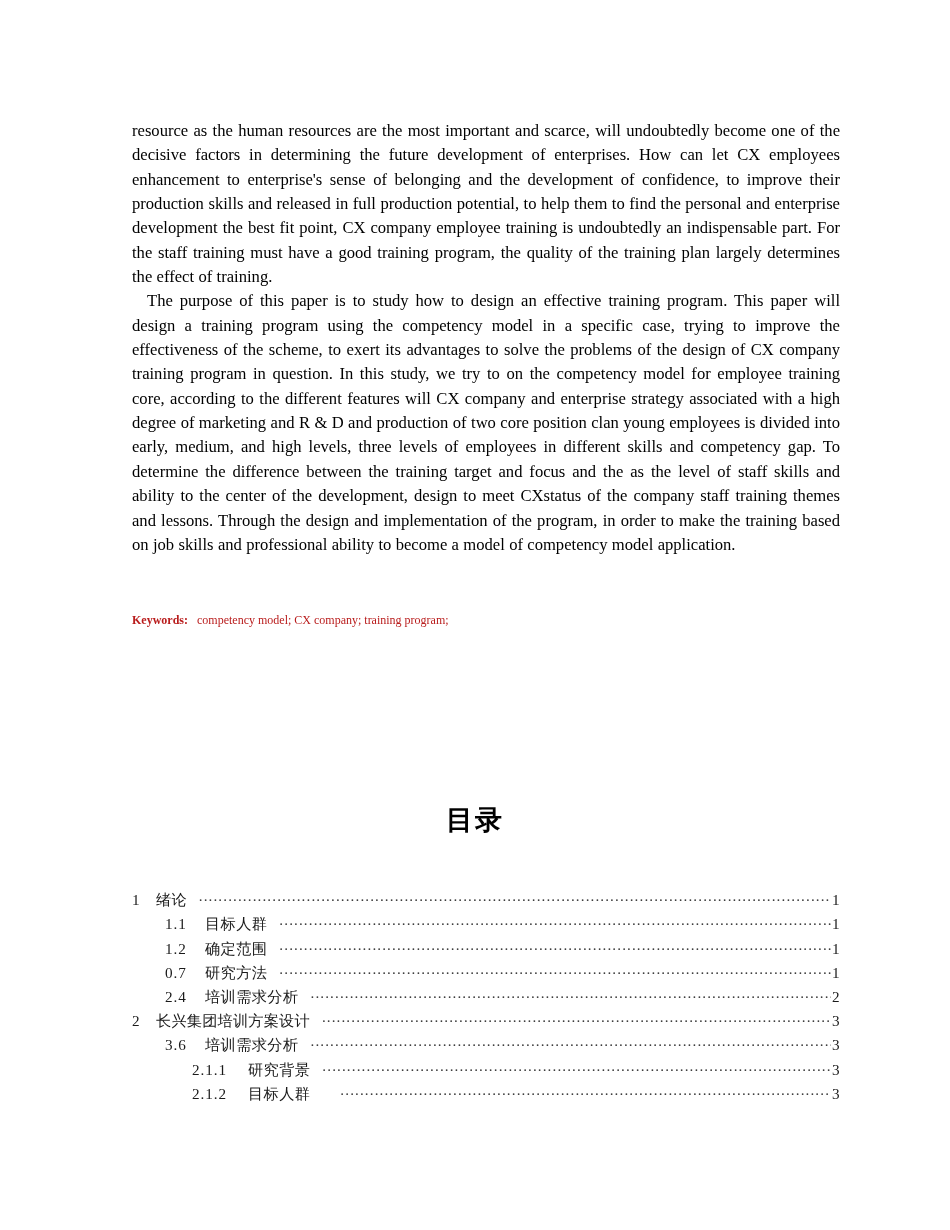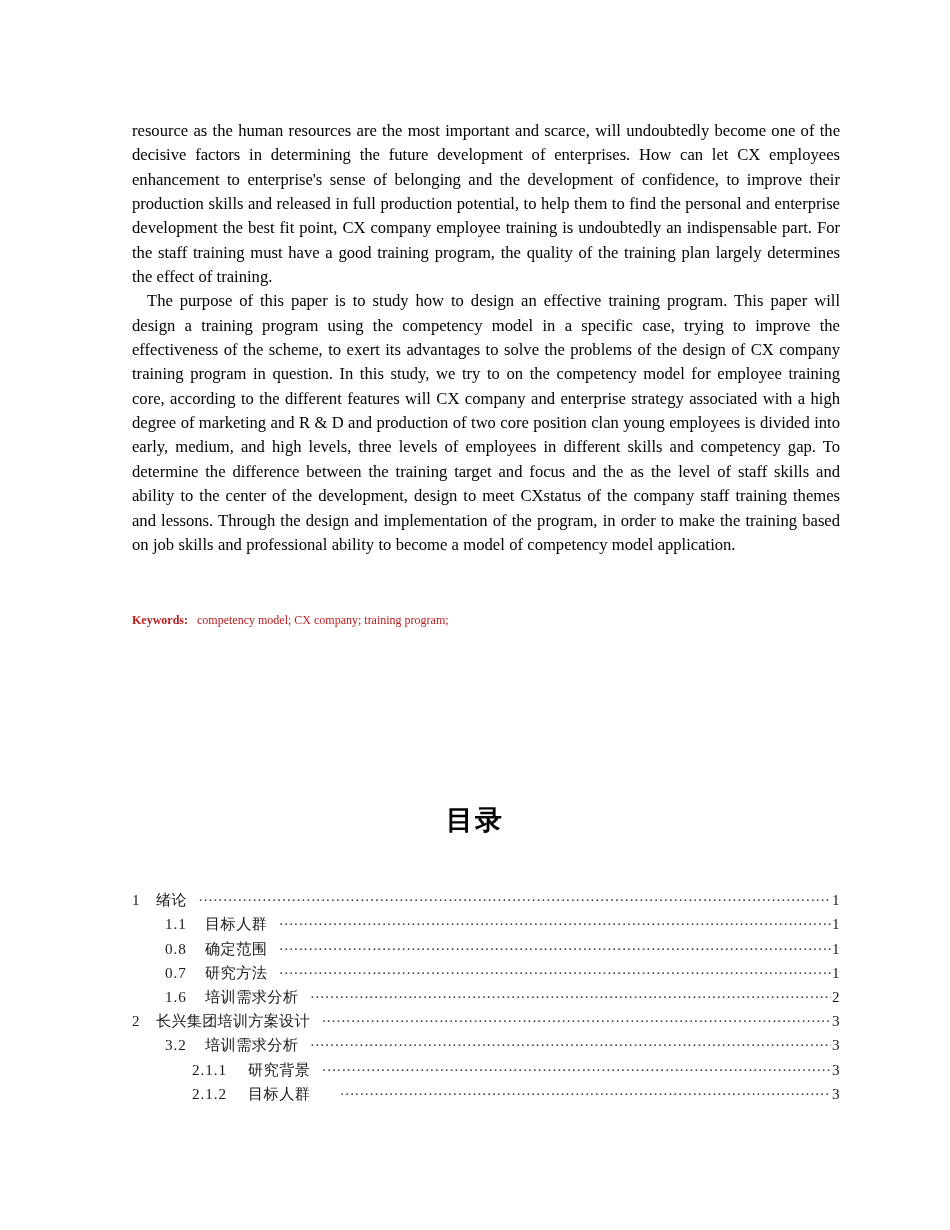--- a/index.html
+++ b/index.html
@@ -168,49 +168,49 @@
         <span class="toc-page">1</span>
       </div>
       <div class="toc-row lvl2">
         <span class="toc-num">1.1</span>
         <span class="toc-title">目标人群</span>
         <span class="toc-gap"></span>
         <span class="toc-dots"></span>
         <span class="toc-page">1</span>
       </div>
       <div class="toc-row lvl2">
-        <span class="toc-num">0.8</span>
+        <span class="toc-num">1.2</span>
         <span class="toc-title">确定范围</span>
         <span class="toc-gap"></span>
         <span class="toc-dots"></span>
         <span class="toc-page">1</span>
       </div>
       <div class="toc-row lvl2">
         <span class="toc-num">0.7</span>
         <span class="toc-title">研究方法</span>
         <span class="toc-gap"></span>
         <span class="toc-dots"></span>
         <span class="toc-page">1</span>
       </div>
       <div class="toc-row lvl2">
-        <span class="toc-num">1.6</span>
+        <span class="toc-num">2.4</span>
         <span class="toc-title">培训需求分析</span>
         <span class="toc-gap"></span>
         <span class="toc-dots"></span>
         <span class="toc-page">2</span>
       </div>
       <div class="toc-row lvl1">
         <span class="toc-num">2</span>
         <span class="toc-title">长兴集团培训方案设计</span>
         <span class="toc-gap"></span>
         <span class="toc-dots"></span>
         <span class="toc-page">3</span>
       </div>
       <div class="toc-row lvl2">
-        <span class="toc-num">3.2</span>
+        <span class="toc-num">3.6</span>
         <span class="toc-title">培训需求分析</span>
         <span class="toc-gap"></span>
         <span class="toc-dots"></span>
         <span class="toc-page">3</span>
       </div>
       <div class="toc-row lvl3">
         <span class="toc-num">2.1.1</span>
         <span class="toc-title">研究背景</span>
         <span class="toc-gap"></span>
         <span class="toc-dots"></span>

